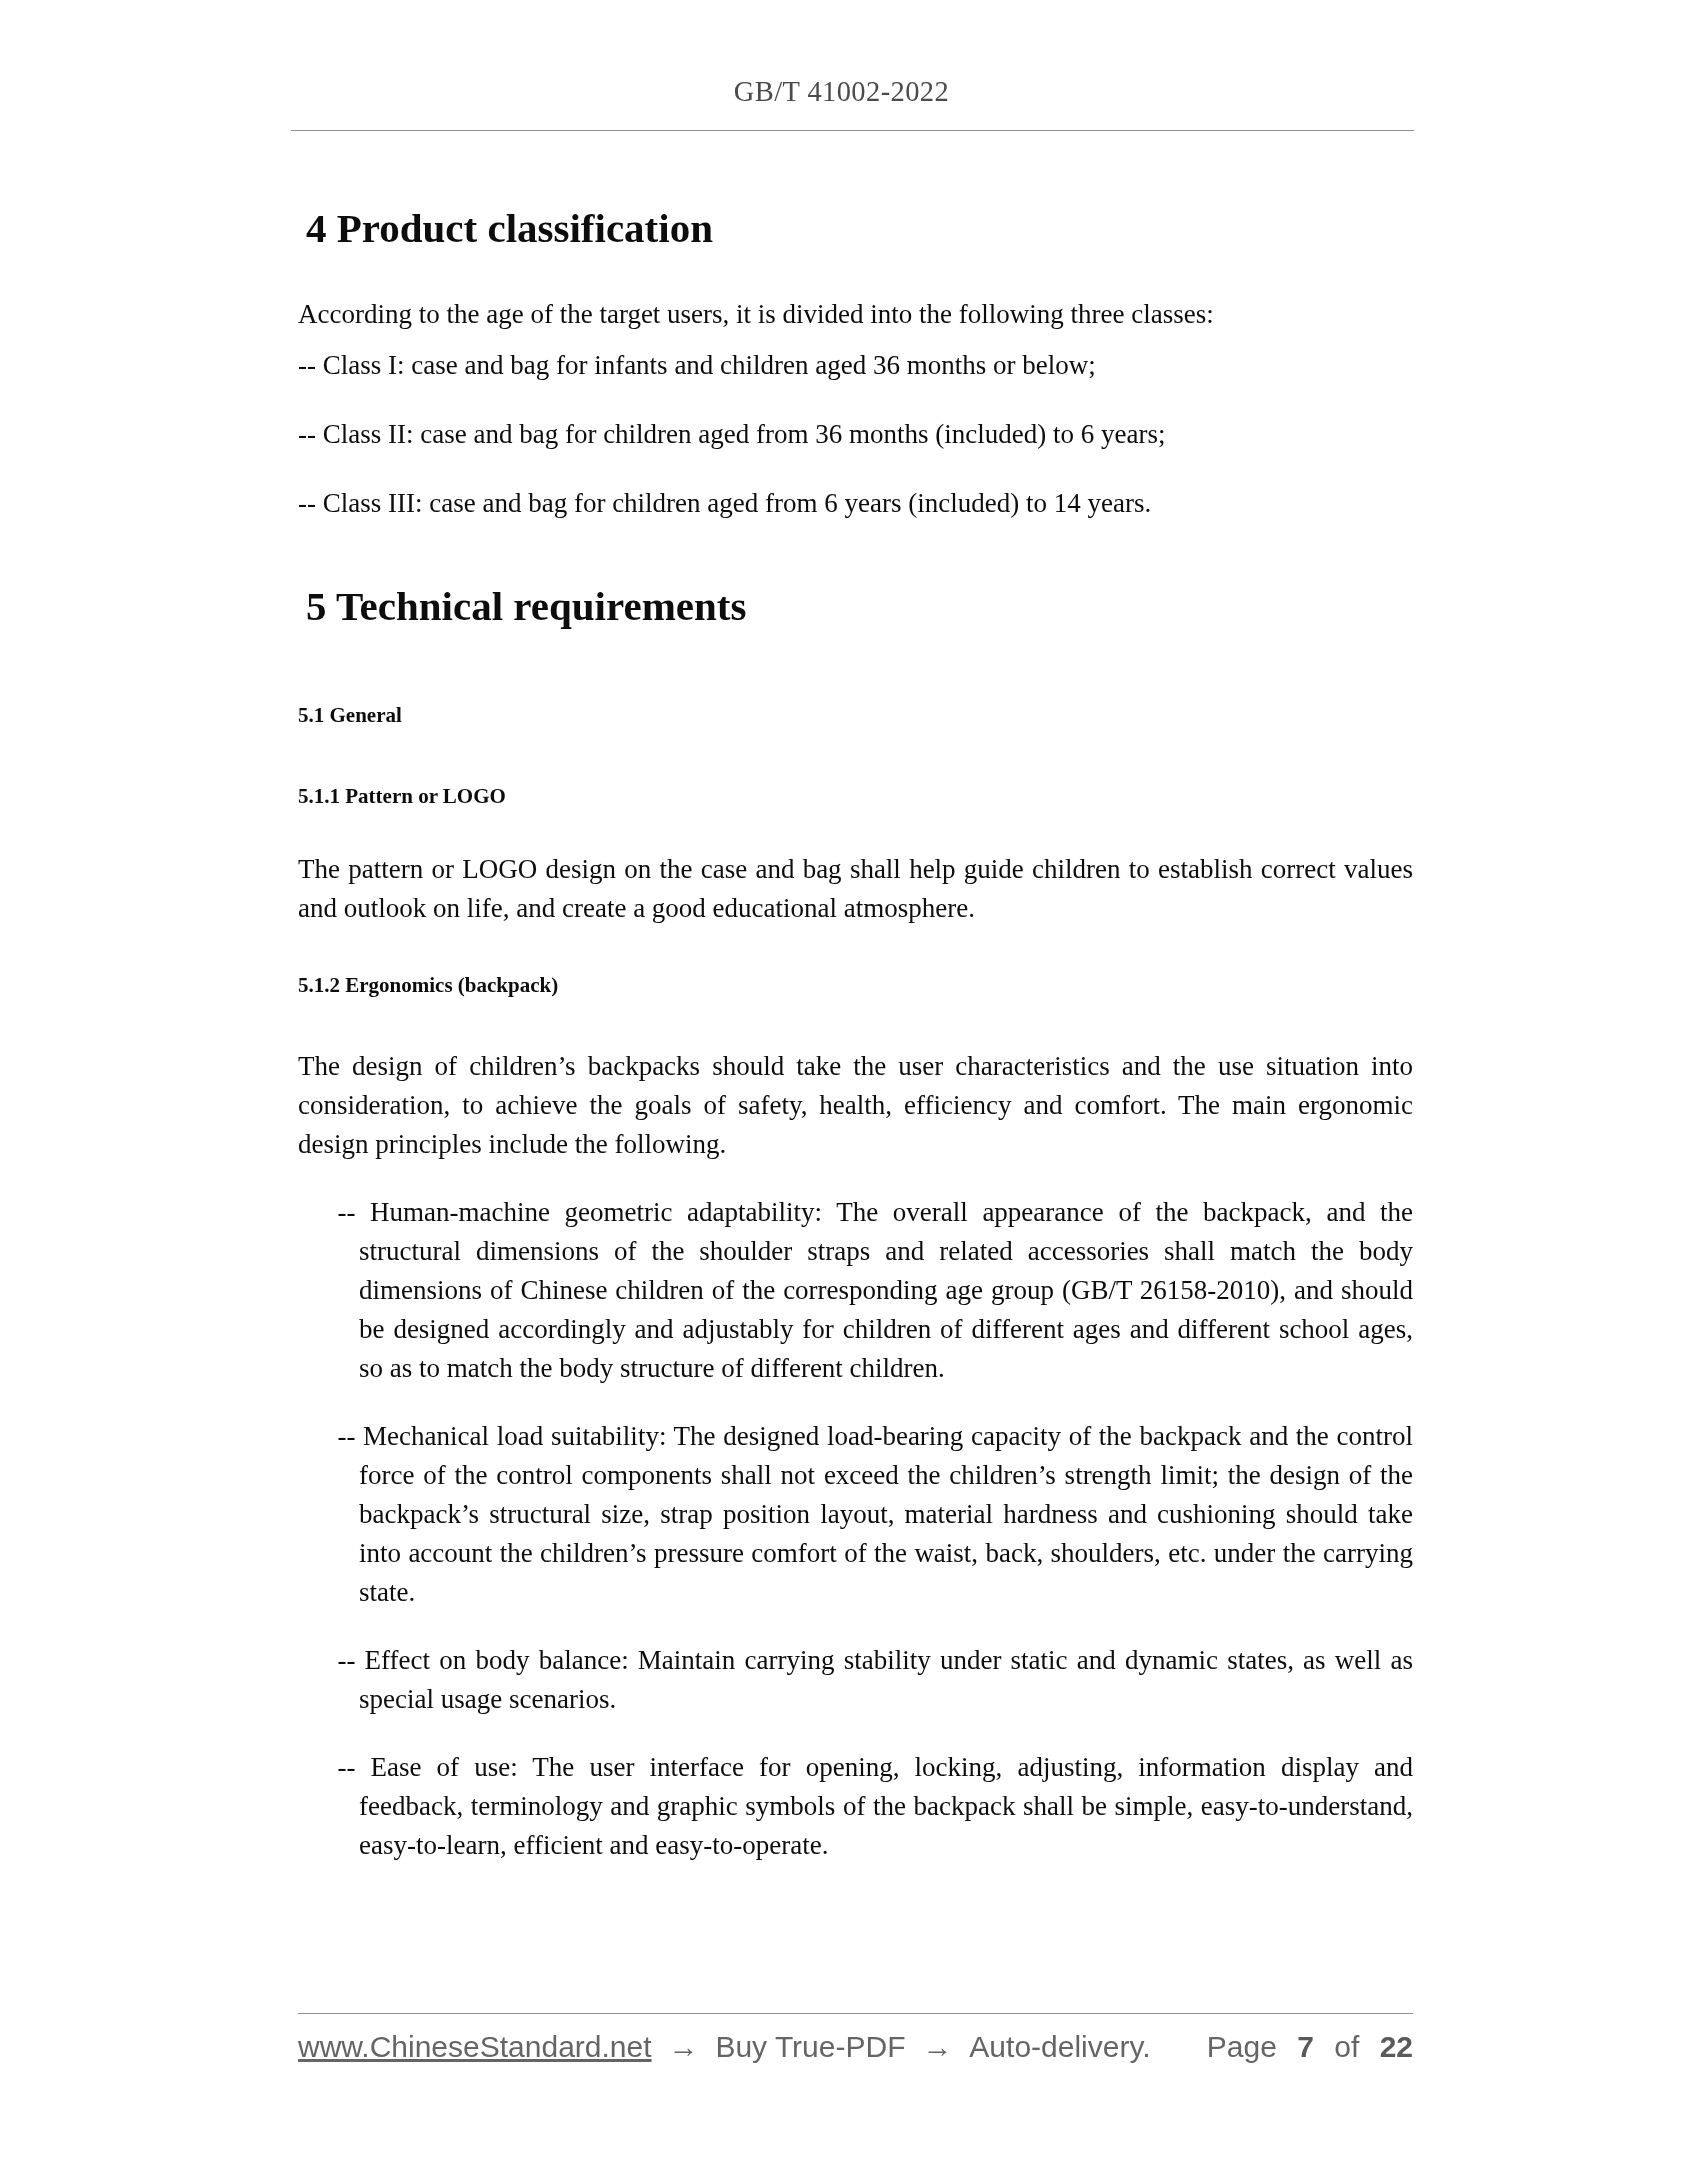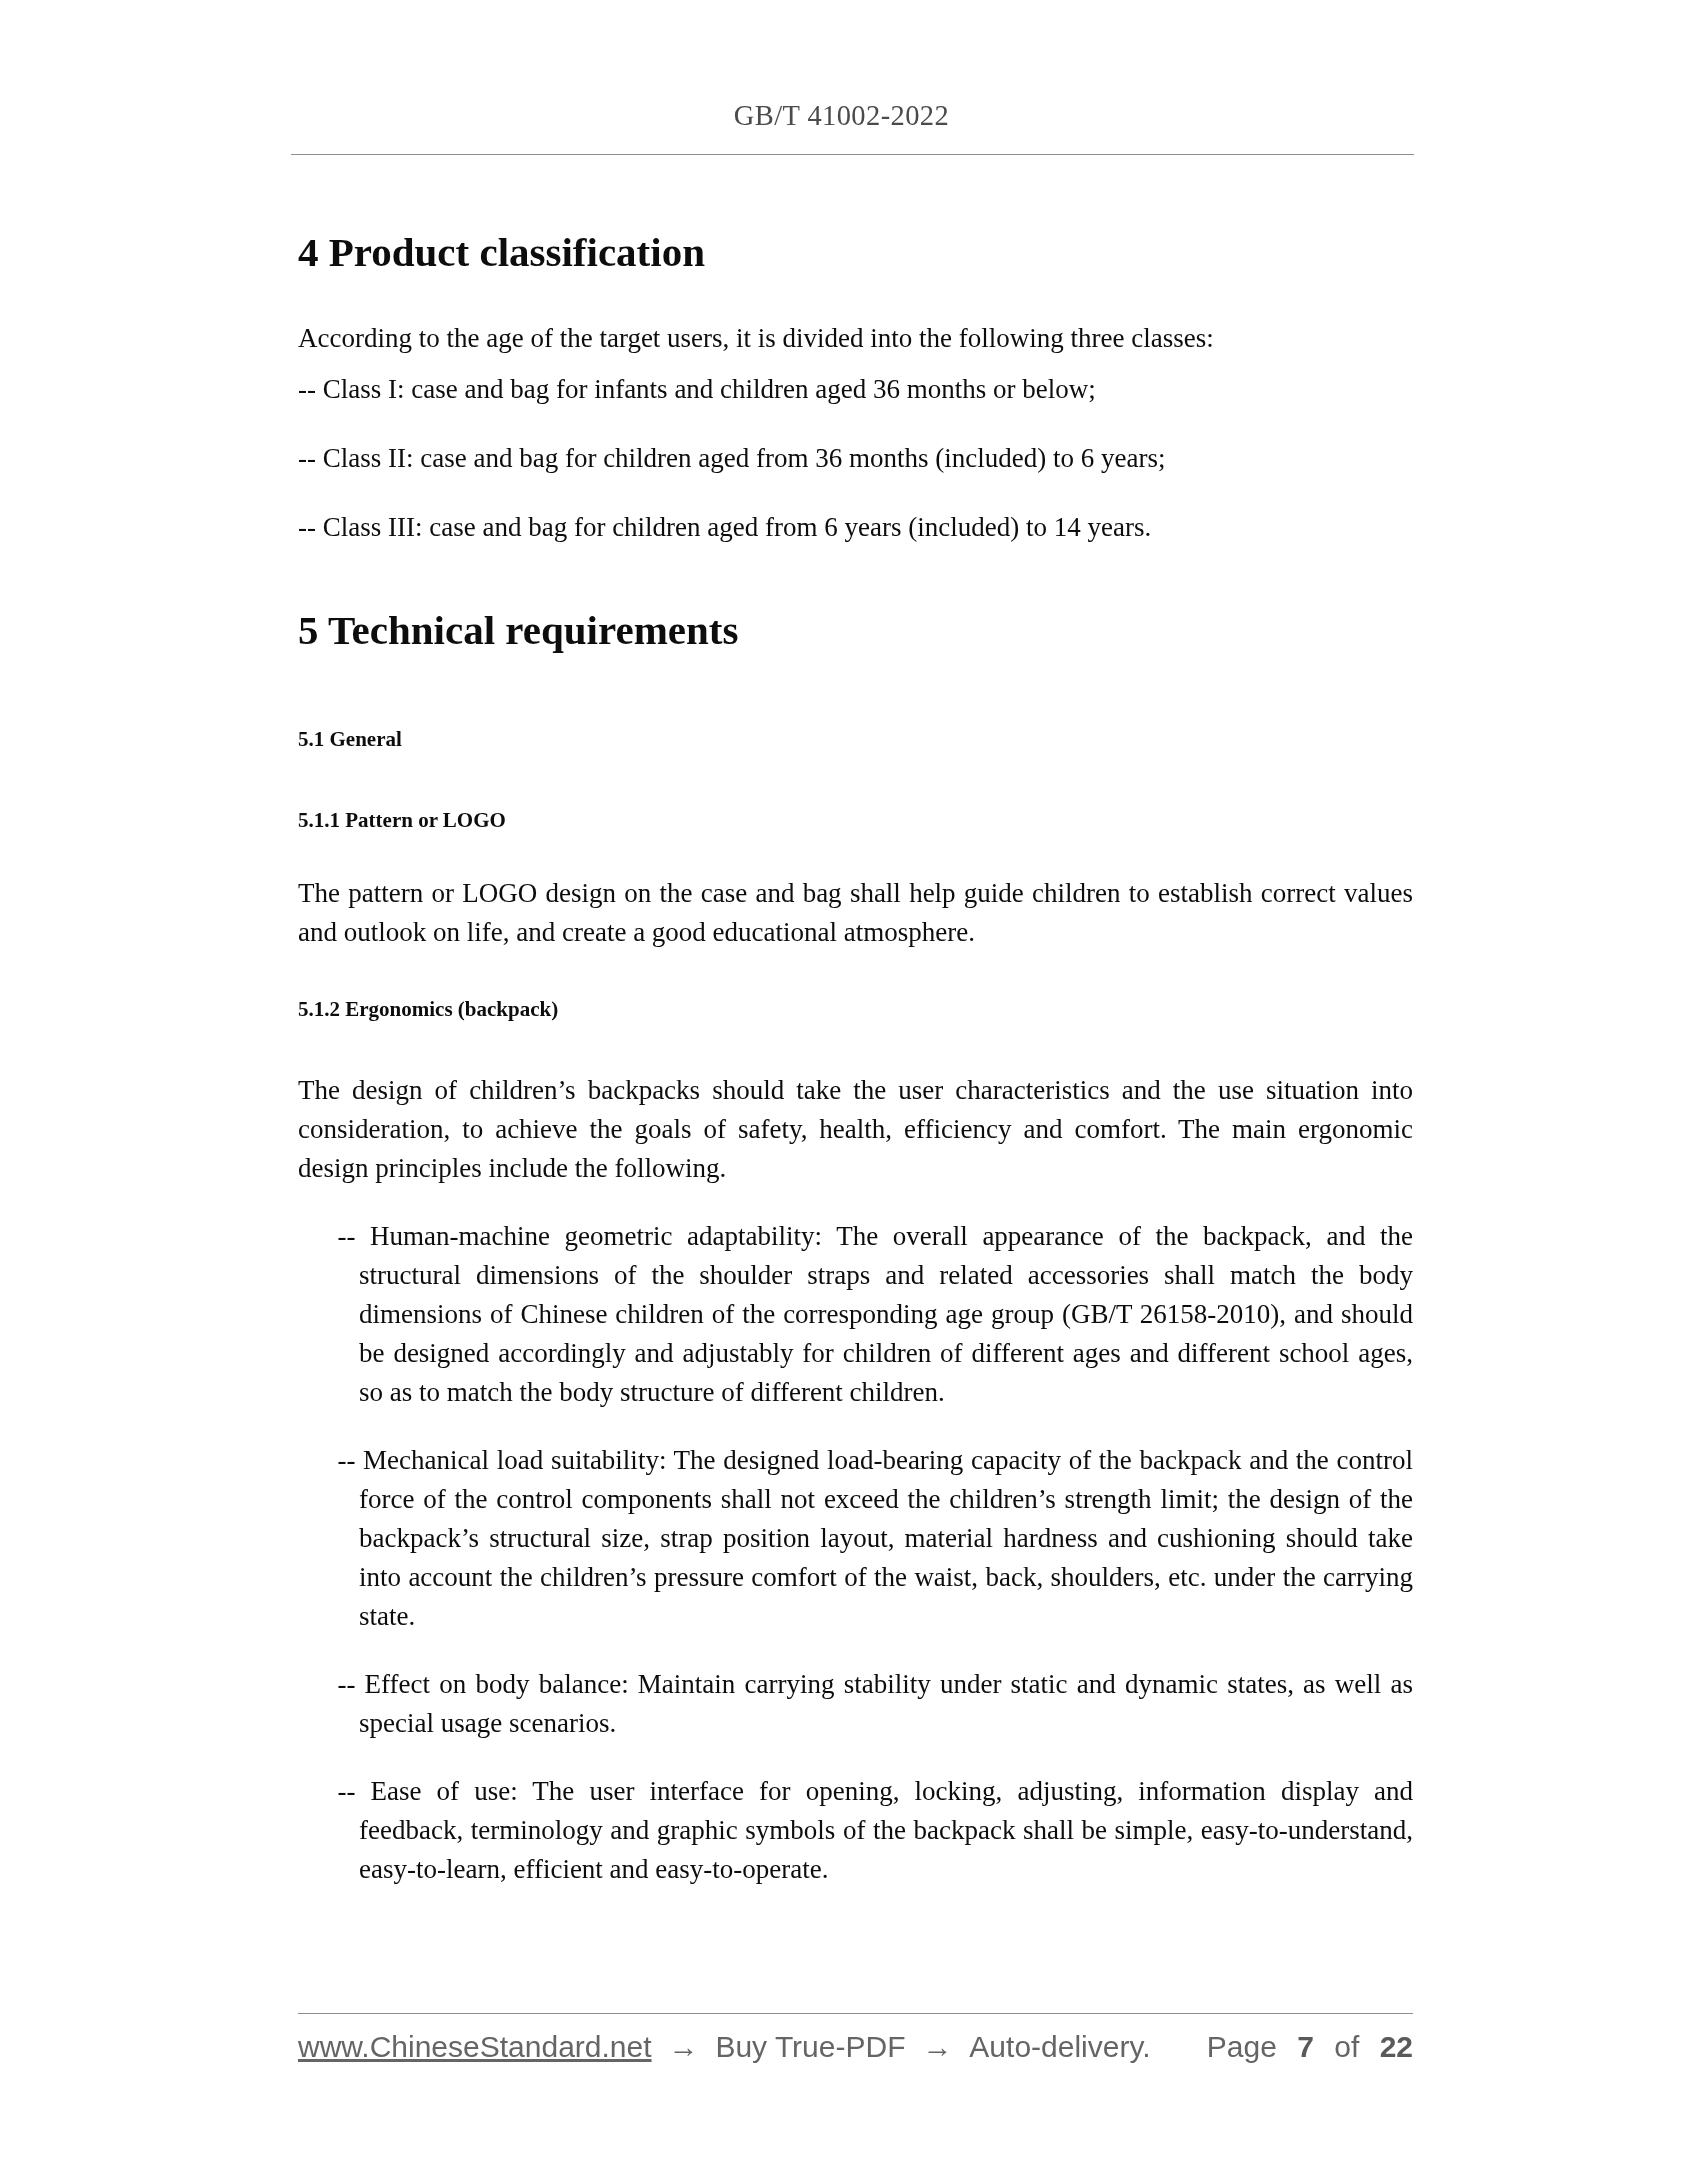--- a/index.html
+++ b/index.html
@@ -6,21 +6,21 @@
   .page {
     position: relative;
     width: 1683px;
     height: 2177px;
     background: #ffffff;
     font-family: "Liberation Serif", serif;
     color: #0d0d0d;
     overflow: hidden;
   }
   .doc-header {
-    padding-top: 98px;
+    padding-top: 74px;
     text-align: center;
     font-size: 28.5px;
     line-height: 35px;
     color: #4b4b4b;
     letter-spacing: 0.4px;
   }
   .rule {
     height: 0;
     border-top: 1.7px solid #8e8e8e;
   }
@@ -28,21 +28,21 @@
     margin: 21px 269px 0 291px;
   }
   .content {
     margin-left: 298px;
     width: 1115px;
   }
   .h1 {
     font-size: 41px;
     line-height: 48px;
     font-weight: bold;
-    margin: 0;
+    margin: 8px;
   }
   .h2 {
     font-size: 21px;
     line-height: 38px;
     font-weight: bold;
     margin: 0;
   }
   .para {
     font-size: 27px;
     line-height: 39px;

